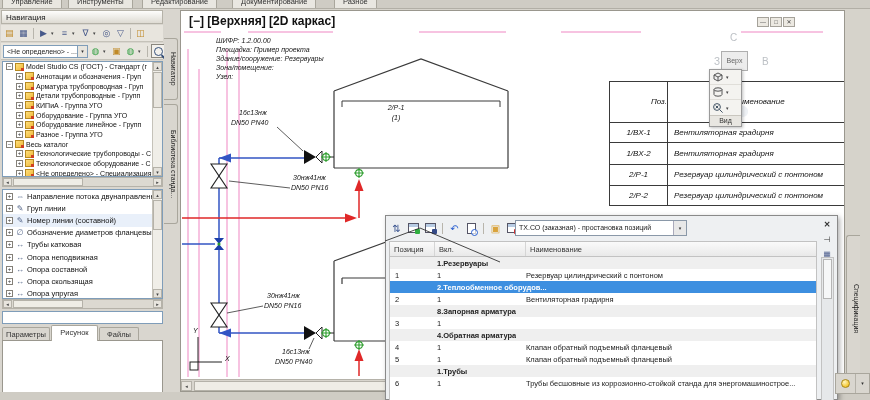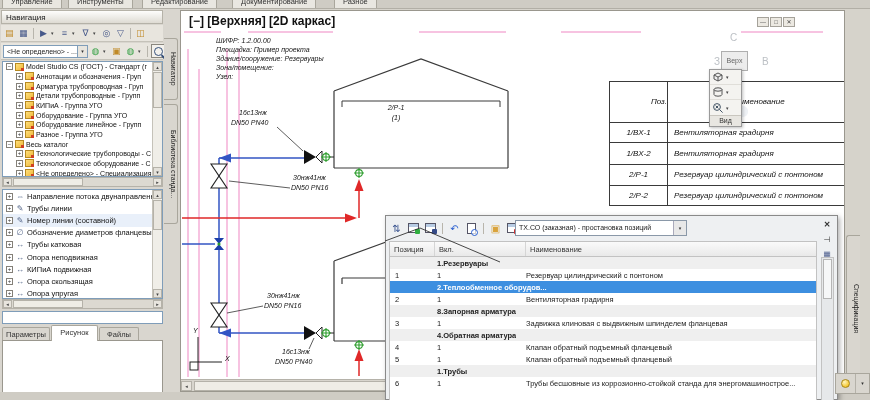--- a/index.html
+++ b/index.html
@@ -234,21 +234,21 @@
 
     <div class="treebox t2" style="top:180px;height:110px">
       <div class="trow" style="padding-left:3px">
           <span class="plus">+</span>
           <span class="gico">⇔</span>
           <span>Направление потока двунаправленн</span>
         </div>
       <div class="trow" style="padding-left:3px">
           <span class="plus">+</span>
           <span class="gico">✎</span>
-          <span>Трубы линии</span>
+          <span>Груп линии</span>
         </div>
       <div class="trow hilite" style="padding-left:3px">
           <span class="plus">+</span>
           <span class="gico">✎</span>
           <span>Номер линии (составной)</span>
         </div>
       <div class="trow" style="padding-left:3px">
           <span class="plus">+</span>
           <span class="gico">∅</span>
           <span>Обозначение диаметров фланцевый</span>
@@ -259,21 +259,21 @@
           <span>Трубы катковая</span>
         </div>
       <div class="trow" style="padding-left:3px">
           <span class="plus">+</span>
           <span class="gico">↔</span>
           <span>Опора неподвижная</span>
         </div>
       <div class="trow" style="padding-left:3px">
           <span class="plus">+</span>
           <span class="gico">↔</span>
-          <span>КИПиА подвижная</span>
+          <span>Опора составной</span>
         </div>
       <div class="trow" style="padding-left:3px">
           <span class="plus">+</span>
           <span class="gico">↔</span>
           <span>Опора скользящая</span>
         </div>
       <div class="trow" style="padding-left:3px">
           <span class="plus">+</span>
           <span class="gico">↔</span>
           <span>Опора упругая</span>
@@ -514,21 +514,20 @@
           <span class="c1">2</span>
           <span class="c2">1</span>
           <span class="c3">Вентиляторная градирня</span>
         </div>
       <div class="drow grp">
           <span class="gcell">8.Запорная арматура</span>
         </div>
       <div class="drow">
           <span class="c1">3</span>
           <span class="c2">1</span>
-          <span class="c3">Задвижка клиновая с выдвижным шпинделем фланцевая</span>
         </div>
       <div class="drow grp">
           <span class="gcell">4.Обратная арматура</span>
         </div>
       <div class="drow">
           <span class="c1">4</span>
           <span class="c2">1</span>
           <span class="c3">Клапан обратный подъемный фланцевый</span>
         </div>
       <div class="drow">

